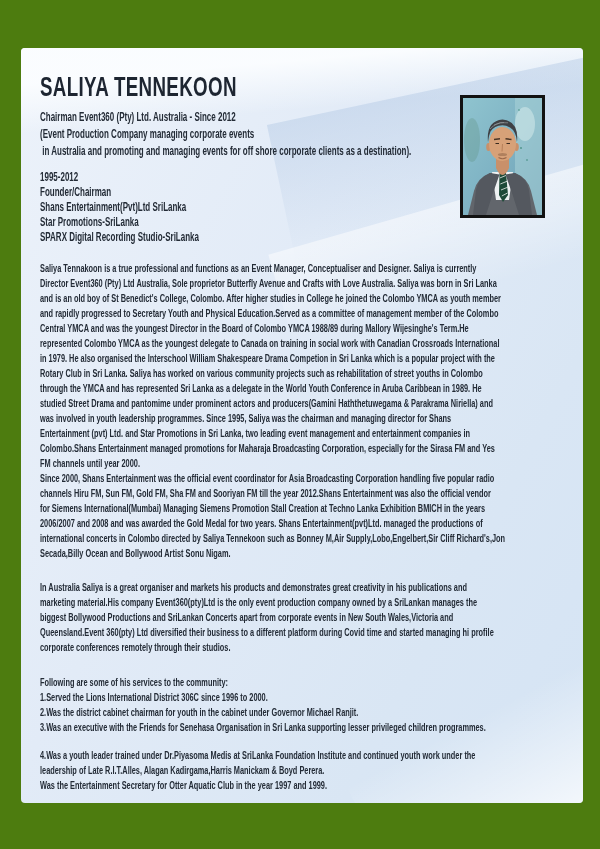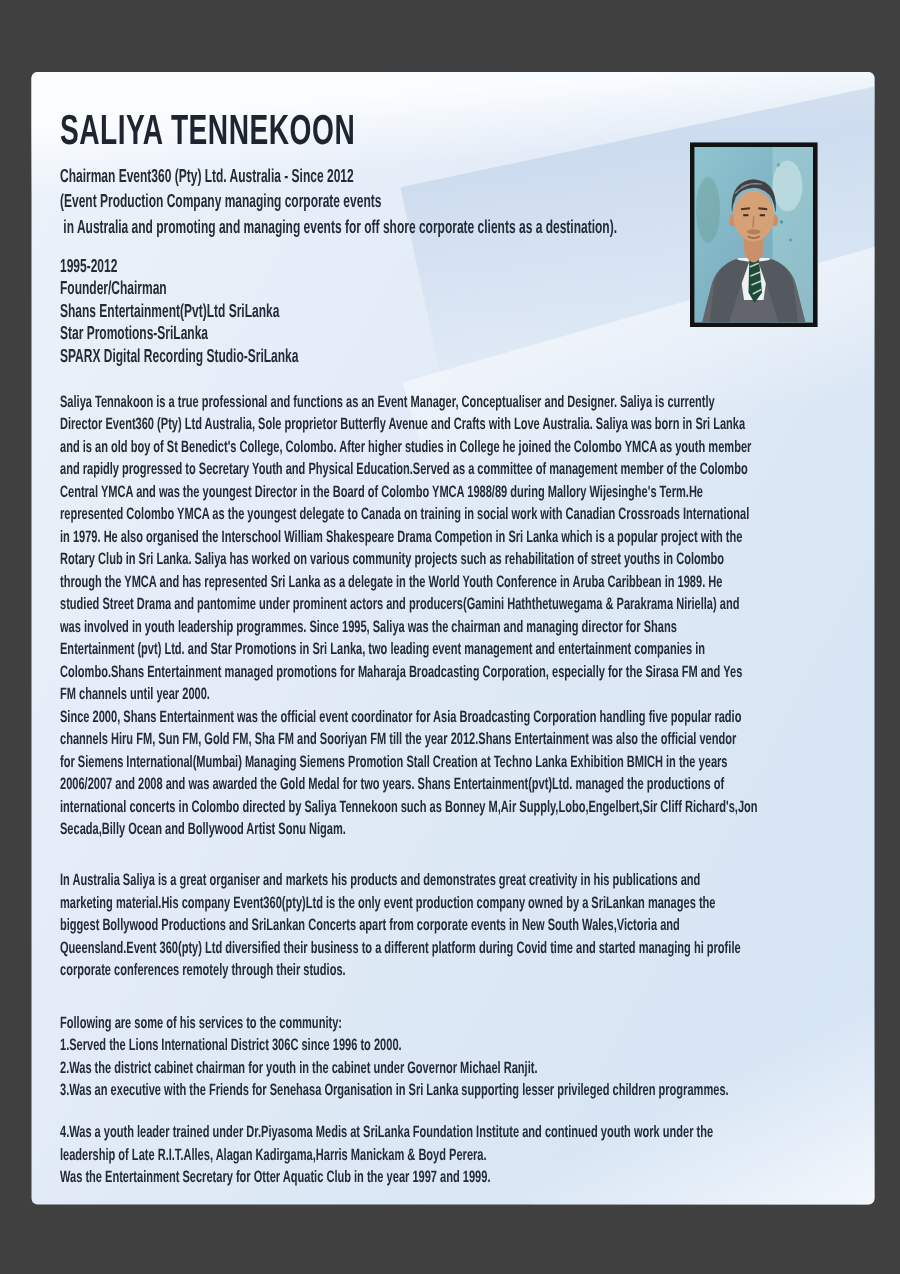--- a/index.html
+++ b/index.html
@@ -2,21 +2,21 @@
 <html><head>
 <meta charset="utf-8">
 <style>
   html,body { margin:0; padding:0; }
   body {
     width:600px; height:849px;
     background:#ffffff;
     font-family:"Liberation Sans", sans-serif;
     overflow:hidden;
   }
-  .page { position:relative; width:600px; height:849px; background:#404040; overflow:hidden; }
+  .page { position:relative; width:600px; height:849px; background:#4d7c0f; overflow:hidden; }
 
   .sheet {
     position:absolute; left:21px; top:48px; width:562px; height:755px;
     background:linear-gradient(118deg,#ecf2fa 0%, #e2ebf7 40%, #d9e6f4 75%, #d5e4f4 100%);
     border-radius:4px; overflow:hidden;
   }
 
   .streak { position:absolute; pointer-events:none; }
   .streak-top {
     top:-52px; left:-70px; width:780px; height:110px;

